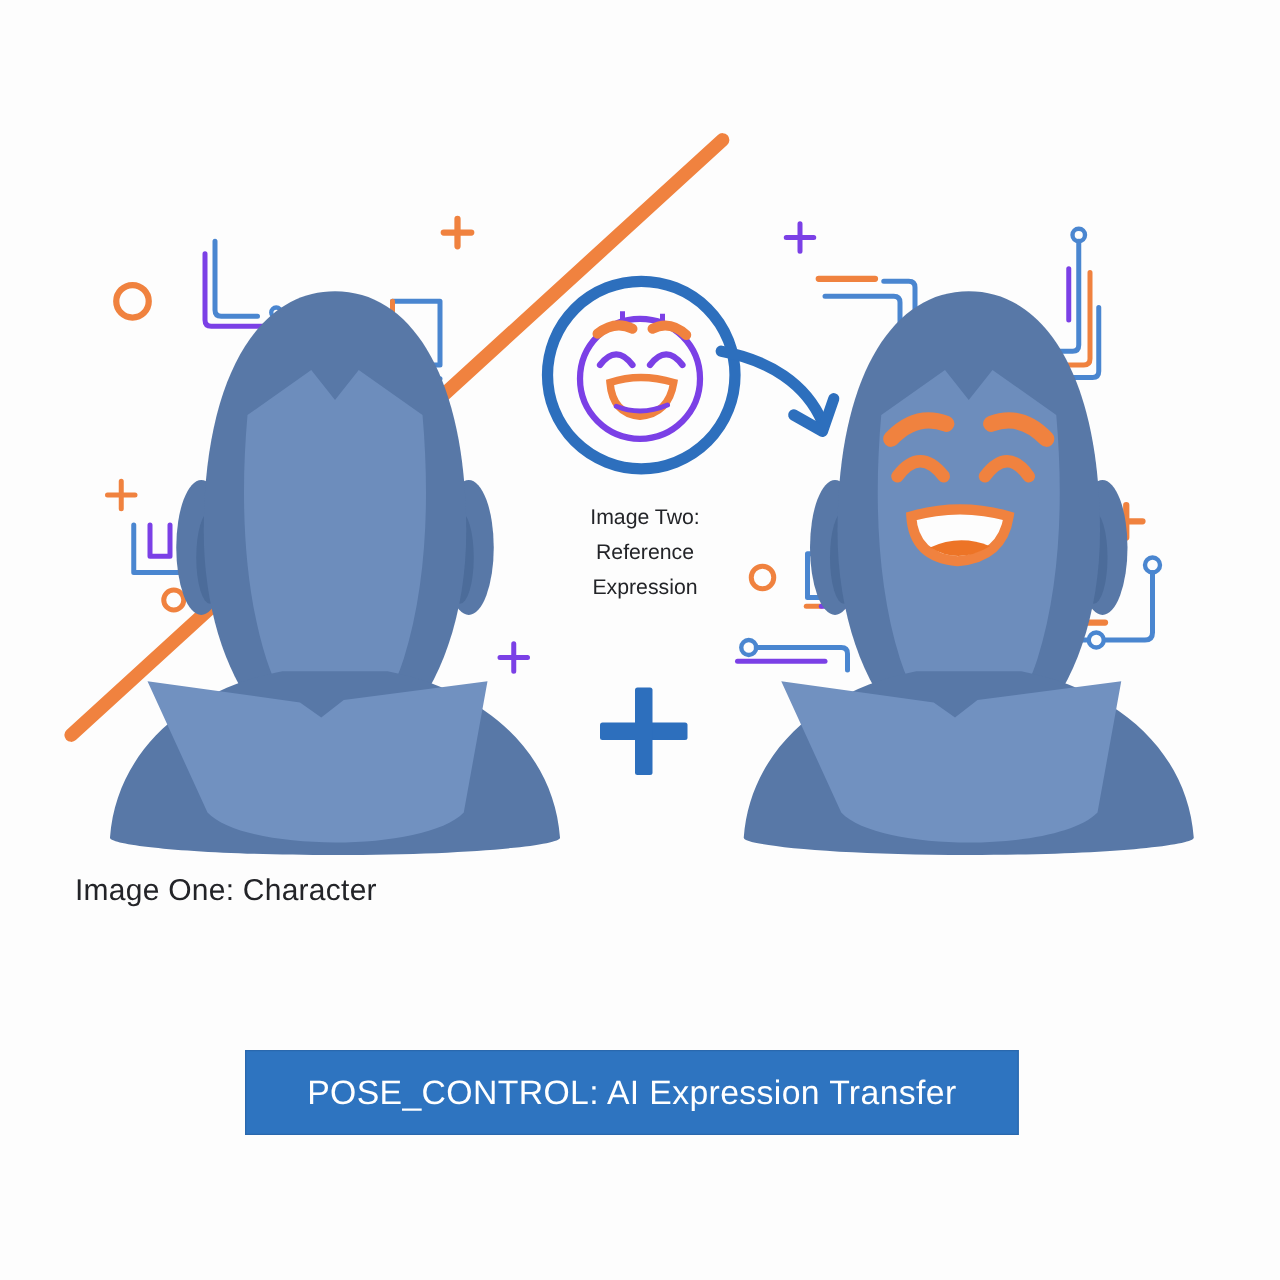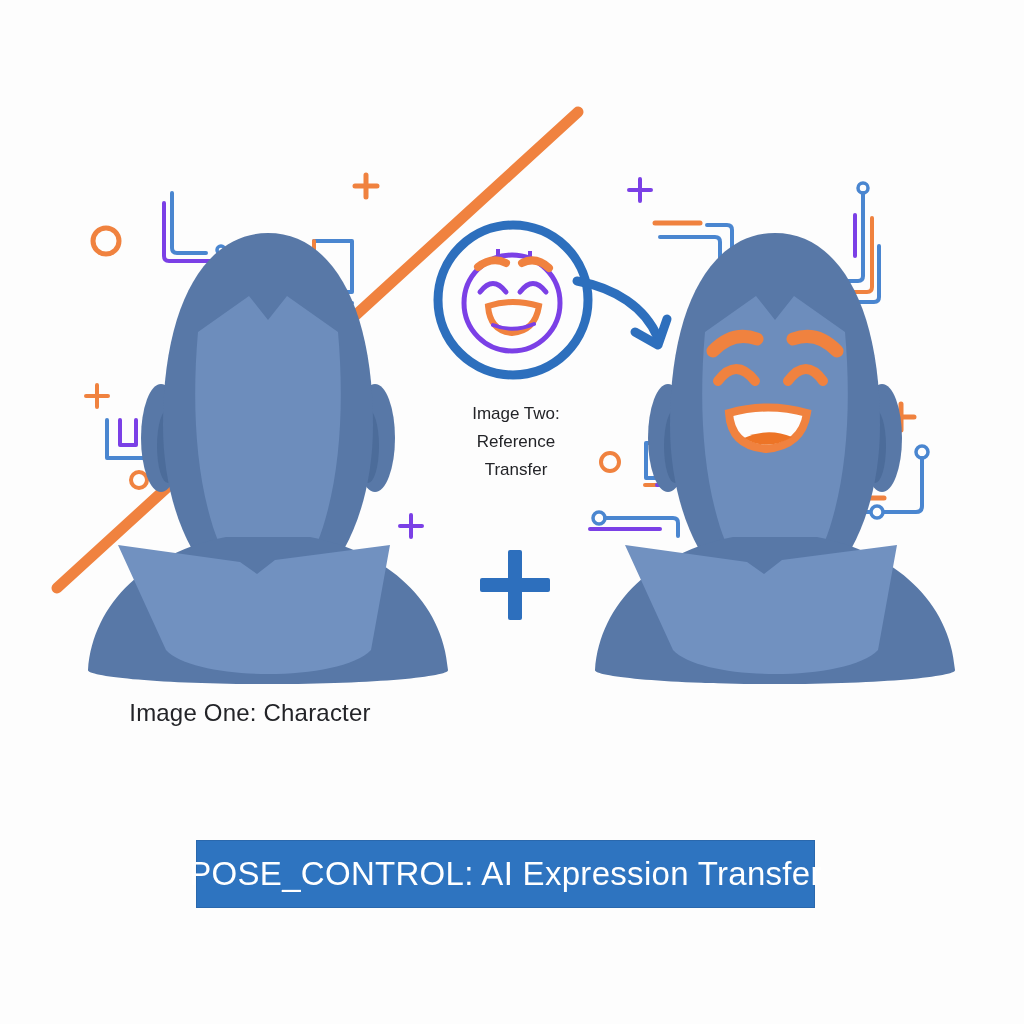--- a/index.html
+++ b/index.html
@@ -14,36 +14,36 @@
   
   .ln{fill:none;stroke-linecap:round;stroke-linejoin:round;}
   .sw3{stroke-width:3.5}.sw4{stroke-width:4}.sw5{stroke-width:5}
   .c-or{stroke:var(--orange)}
   .c-pu{stroke:var(--purple)}
   .c-bl{stroke:var(--line-blue)}
   .caption{
     position:absolute;
     color:var(--label-text,#232428);
     font-size:24px;font-weight:500;
-    text-align:center;letter-spacing:0.2px;
+    text-align:left;letter-spacing:0.2px;
   }
   .caption-ref{
     position:absolute;
     color:var(--label-text,#232428);
     font-size:17px;font-weight:500;line-height:28px;
     text-align:center;
   }
   #banner{
     position:absolute;left:196px;top:840px;width:619px;height:68px;
     background:var(--banner-bg,#2e74c0);
     border:1px solid #2a68ad;
     box-sizing:border-box;
     display:flex;align-items:center;justify-content:center;
     color:var(--banner-text,#ffffff);
-    font-size:33px;font-weight:500;letter-spacing:0.3px;
+    font-size:27px;font-weight:500;letter-spacing:0.3px;
     white-space:nowrap;
   }
 </style>
 </head>
 <body>
 
 <div id="stage">
 
   <svg id="art" width="1024" height="1024" viewBox="0 0 1024 1024">
 
@@ -158,21 +158,21 @@
       <rect x="480" y="578" width="70" height="14" rx="2"></rect>
       <rect x="508" y="550" width="14" height="70" rx="2"></rect>
     </g>
   </svg>
 
   <div class="caption" style="left:60px;top:699px;width:380px;">Image One: Character</div>
 
   <div class="caption-ref" style="left:406px;top:400px;width:220px;">
     <div>Image Two:</div>
     <div>Reference</div>
-    <div>Transfer</div>
+    <div>Expression</div>
   </div>
 
 
   <div id="banner">
     <span>POSE_CONTROL: AI Expression Transfer</span>
   </div>
 
 </div>
 
 </body></html>

